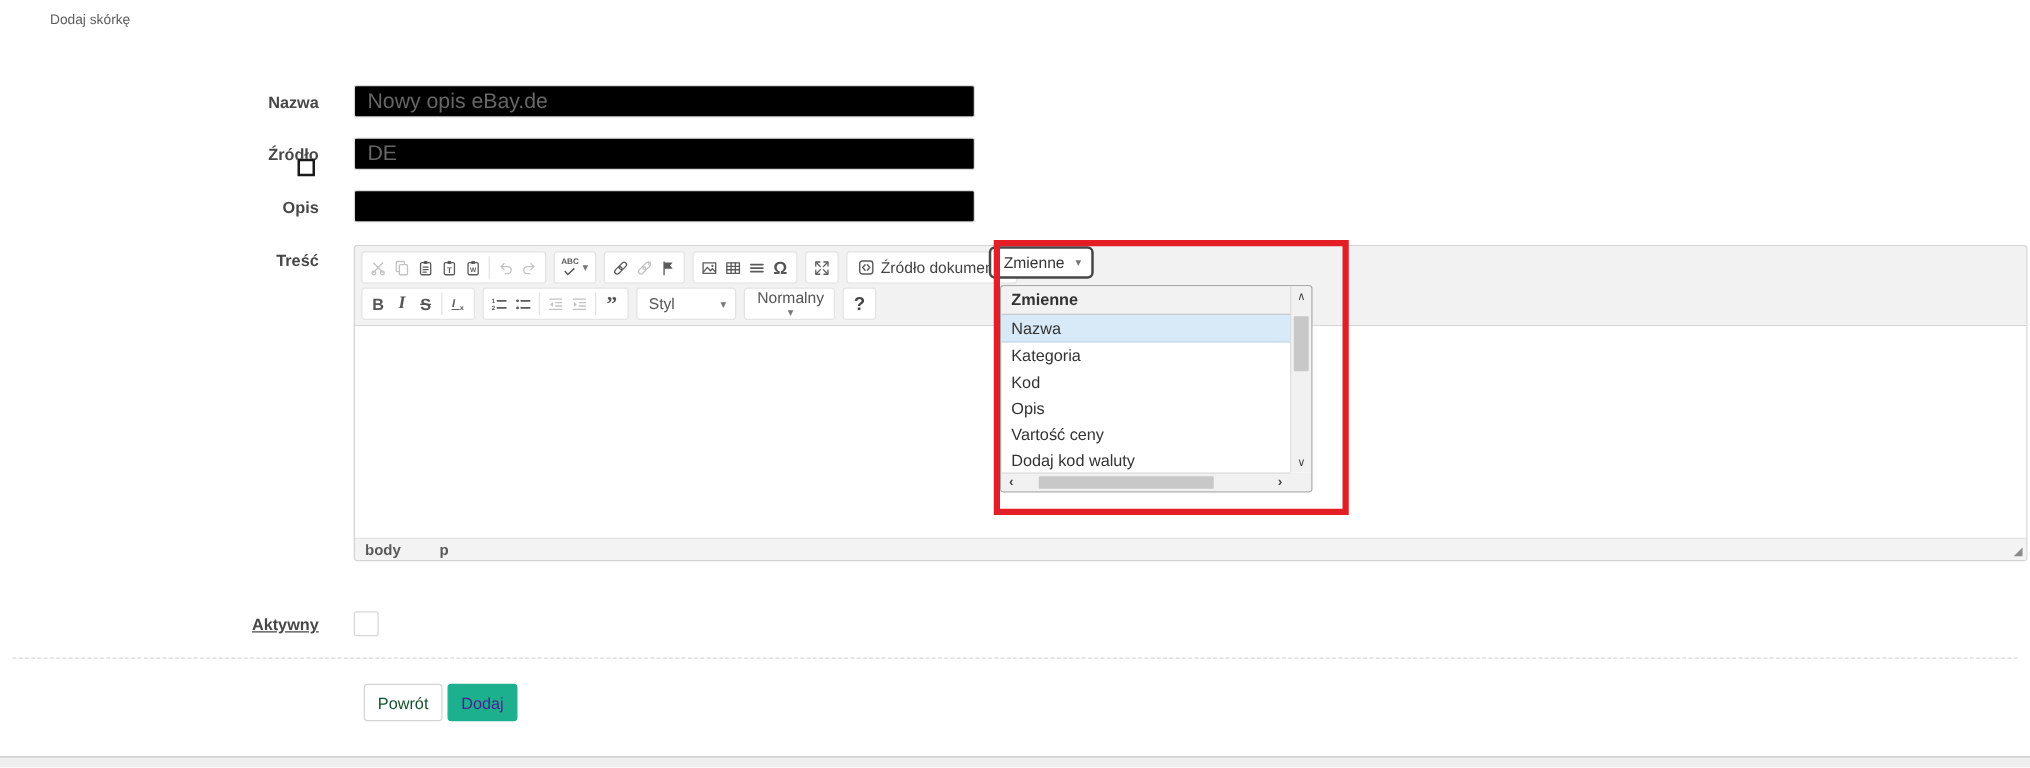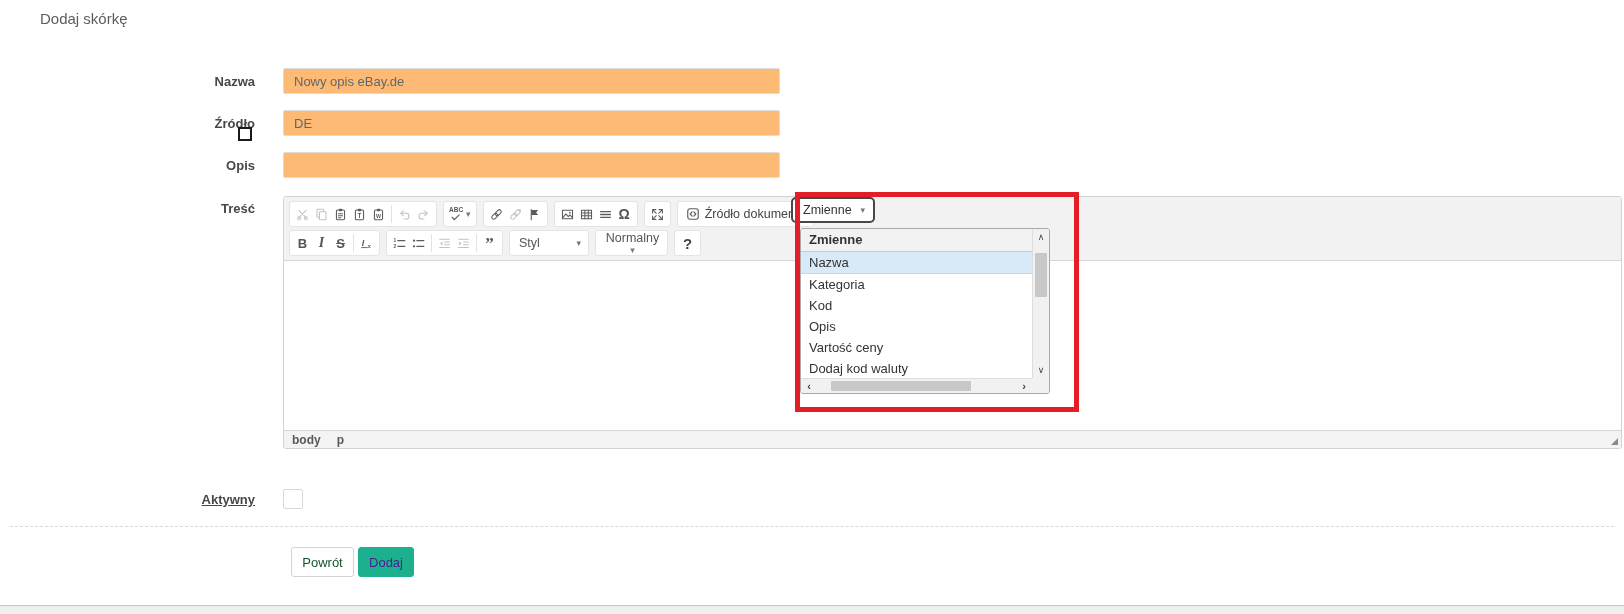--- a/index.html
+++ b/index.html
@@ -1,23 +1,23 @@
 <!DOCTYPE html>
 <html><head>
 <meta charset="utf-8">
 <style>
   html,body{margin:0;padding:0;background:#fff;}
   body{font-family:"Liberation Sans","DejaVu Sans",sans-serif;}
   .stage{position:relative;width:1624px;height:614px;background:#fff;overflow:hidden;}
 
-  .page-title{position:absolute;left:40px;top:10px;font-size:15px;color:#5d5d5d;}
+  .page-title{position:absolute;left:40px;top:10px;font-size:11px;color:#5d5d5d;}
 
   .flabel{position:absolute;left:55px;width:200px;text-align:right;font-size:13px;font-weight:bold;color:#474747;}
   .finput{position:absolute;left:283px;width:475px;height:24px;border:1px solid #dcdcdc;border-radius:2px;
-          padding:0 10px;font-size:13px;color:#666;font-family:inherit;outline:none;background:#fdba74;}
+          padding:0 10px;font-size:17px;color:#666;font-family:inherit;outline:none;background:#000000;}
   .square-artifact{position:absolute;left:238px;top:127px;width:10px;height:10px;border:2px solid #1a1a1a;background:#fff;}
 
   
   .editor{position:absolute;left:283px;top:196px;width:1337px;height:251px;border:1px solid #d3d3d3;border-radius:3px;
           display:flex;flex-direction:column;background:#fff;}
   .ed-toolbar{background:#f2f2f2;border-bottom:1px solid #d6d6d6;padding:4px 0 4px 5px;border-radius:3px 3px 0 0;}
   .tb-row{display:flex;gap:6px;align-items:center;margin-bottom:3px;}
   .tb-row:last-child{margin-bottom:0;}
   .tb-group{display:flex;align-items:center;background:#fff;border:1px solid #e4e4e4;border-radius:3px;
             padding:1px 3px;height:26px;box-sizing:border-box;}
@@ -39,21 +39,21 @@
   .spell-stack{display:flex;flex-direction:column;align-items:center;line-height:1;}
   .spell-stack .abc{font-size:6.5px;font-weight:bold;color:#555;letter-spacing:0;}
   .src-btn{display:flex;align-items:center;gap:5px;background:none;border:none;padding:0 5px;cursor:pointer;
            font-size:12.5px;color:#444;font-family:inherit;white-space:nowrap;}
   .src-btn svg{width:14px;height:14px;stroke:#5b5b5b;fill:none;stroke-width:1.3;stroke-linecap:round;stroke-linejoin:round;}
   .tb-combo{display:flex;justify-content:space-between;align-items:center;background:#fff;border:1px solid #e4e4e4;
             border-radius:3px;height:26px;box-sizing:border-box;padding:0 7px 0 9px;font-size:12.5px;color:#555;cursor:pointer;}
 
   .ed-content{flex:1;background:#fff;}
   .ed-pathbar{height:17px;background:#f3f3f3;border-top:1px solid #d6d6d6;border-radius:0 0 3px 3px;position:relative;
-              display:flex;align-items:center;gap:16px;padding-left:8px;font-size:12px;font-weight:bold;color:#5a5a5a;}
+              display:flex;align-items:center;gap:31px;padding-left:8px;font-size:12px;font-weight:bold;color:#5a5a5a;}
   .pb-resize{position:absolute;right:3px;bottom:3px;width:0;height:0;border-left:7px solid transparent;border-bottom:7px solid #8a8a8a;}
 
   
   .var-combo{position:absolute;left:791px;top:197px;width:84px;height:26px;box-sizing:border-box;background:#fff;
              border:2px solid #474747;border-radius:5px;display:flex;align-items:center;justify-content:space-between;
              padding:0 8px 0 10px;font-size:12.5px;color:#333;cursor:pointer;z-index:30;}
 
   
   .var-panel{position:absolute;left:800px;top:228px;width:250px;height:166px;box-sizing:border-box;background:#fff;
              border:1px solid #a9a9a9;border-radius:3px;z-index:25;display:grid;

